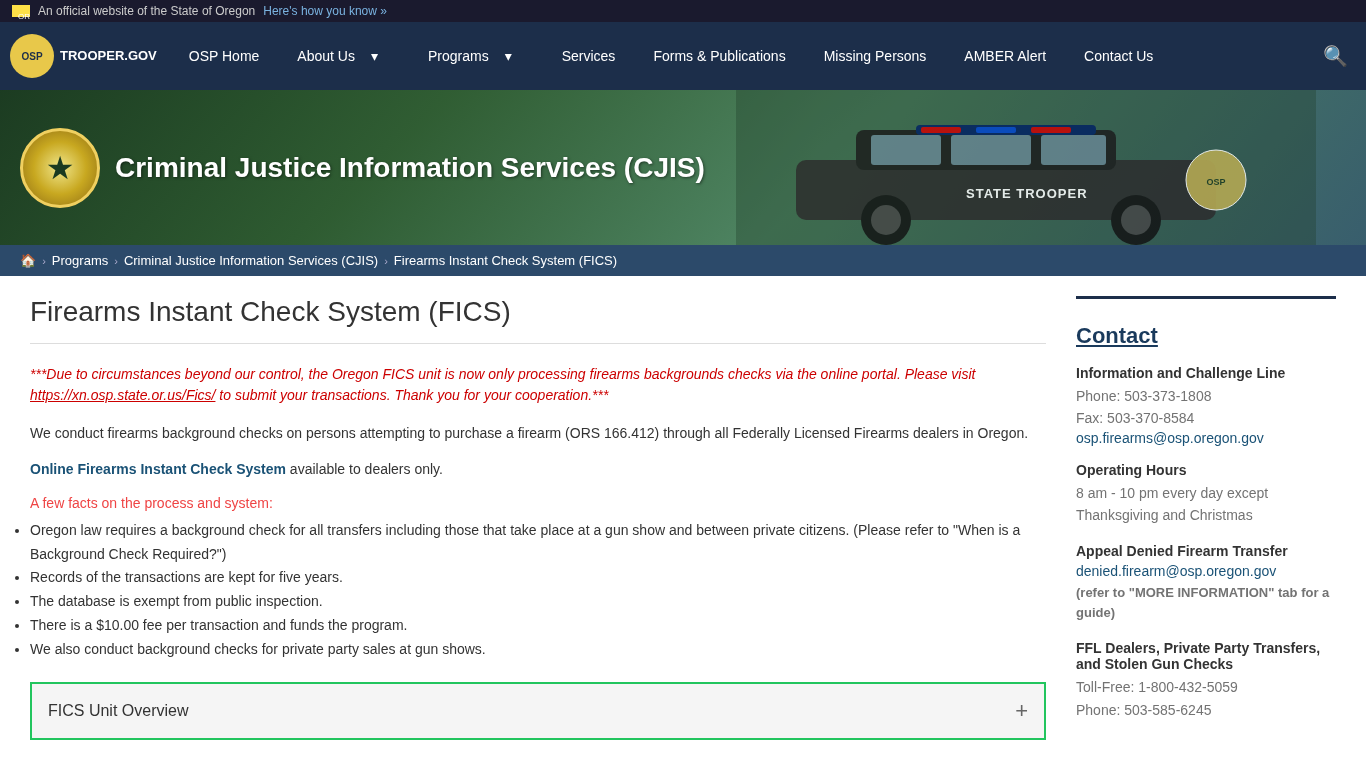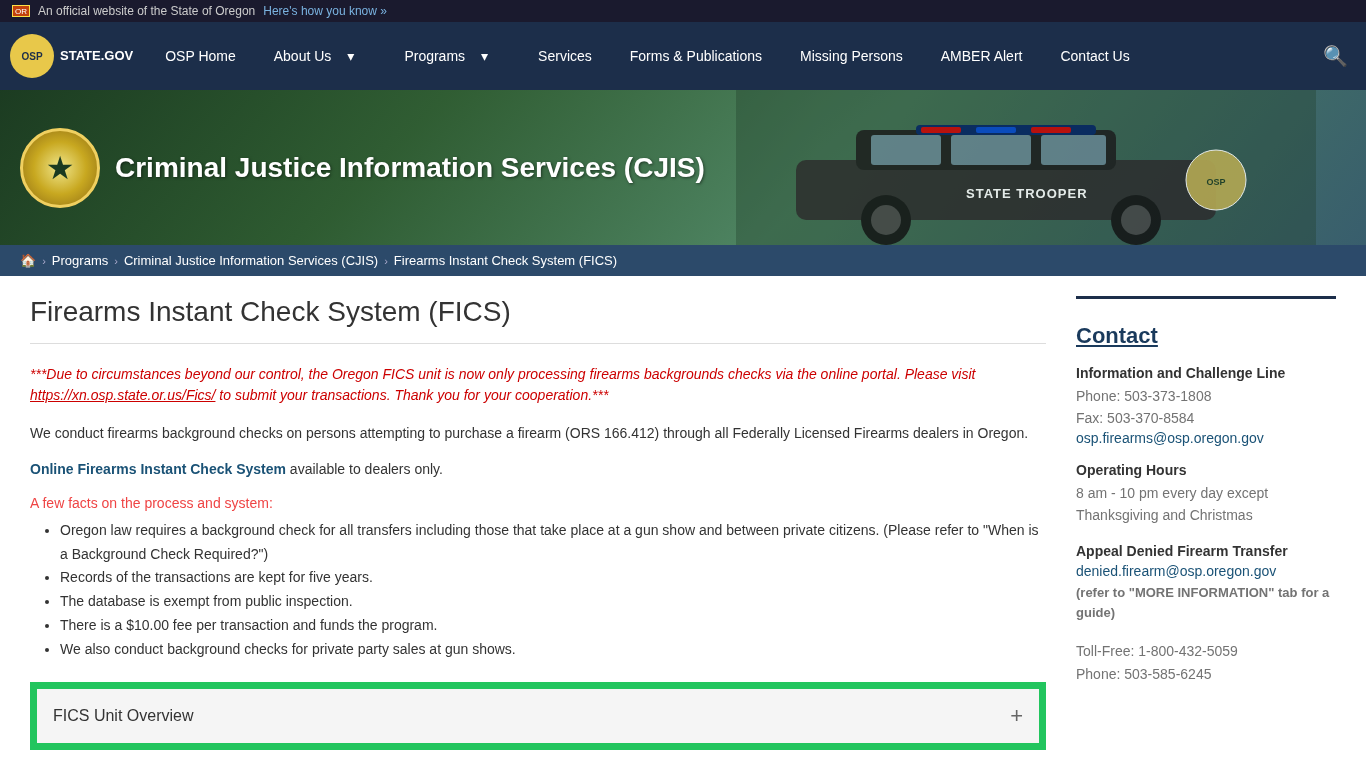--- a/index.html
+++ b/index.html
@@ -11,21 +11,21 @@
       color: #ccc;
       font-size: 12px;
       padding: 4px 12px;
       display: flex;
       align-items: center;
       gap: 8px;
     }
     .top-banner .oregon-flag {
       width: 18px; height: 12px;
       background: #c2410c;
-      border: 1px solid #fde047;
+      border: 6px solid #fde047;
       display: inline-block;
       font-size: 8px;
       color: #fff;
       text-align: center;
       line-height: 12px;
     }
     .top-banner a { color: #7ab3e0; text-decoration: none; }
 
     
     .main-header {
@@ -186,32 +186,31 @@
       text-decoration: none;
       font-weight: bold;
     }
 
     .facts-heading {
       font-size: 14px;
       color: #ef4444;
       margin-bottom: 8px;
     }
     .facts-list {
-      margin-left: 30px;
       margin-bottom: 16px;
     }
     .facts-list li {
       font-size: 14px;
       color: #333;
       line-height: 1.7;
     }
 
     
     .accordion {
-      border: 7px solid #22c55e;
+      border: 2px solid #22c55e;
       margin-top: 20px;
     }
     .accordion-header {
       display: flex;
       justify-content: space-between;
       align-items: center;
       padding: 14px 16px;
       background: #f5f5f5;
       cursor: pointer;
     }
@@ -260,21 +259,21 @@
 
 <div class="top-banner">
   <span class="oregon-flag">OR</span>
   <span>An official website of the State of Oregon</span>
   <a href="#">Here's how you know »</a>
 </div>
 
 <header class="main-header">
   <a href="#" class="logo-area">
     <div class="logo-shield">OSP</div>
-    <div class="logo-text">STATE.GOV</div>
+    <div class="logo-text">TROOPER.GOV</div>
   </a>
   <nav>
     <ul class="nav-menu">
       <li>
         <a href="#">OSP Home</a>
       </li>
       <li>
         <a href="#">About Us <span class="dropdown-arrow">▾</span></a>
       </li>
       <li>
@@ -400,18 +399,19 @@
         <p>8 am - 10 pm every day except Thanksgiving and Christmas</p>
       </div>
 
       <div class="contact-section">
         <div class="contact-section-title">Appeal Denied Firearm Transfer</div>
         <a href="mailto:denied.firearm@osp.oregon.gov">denied.firearm@osp.oregon.gov</a>
         <p style="font-weight:bold; font-size:13px; margin-top:4px;">(refer to "MORE INFORMATION" tab for a guide)</p>
       </div>
 
       <div class="contact-section">
+        <div class="contact-section-title">FFL Dealers, Private Party Transfers, and Stolen Gun Checks</div>
         <p>Toll-Free: 1-800-432-5059</p>
         <p>Phone: 503-585-6245</p>
       </div>
     </div>
   </aside>
 </div>
 
 </body></html>

